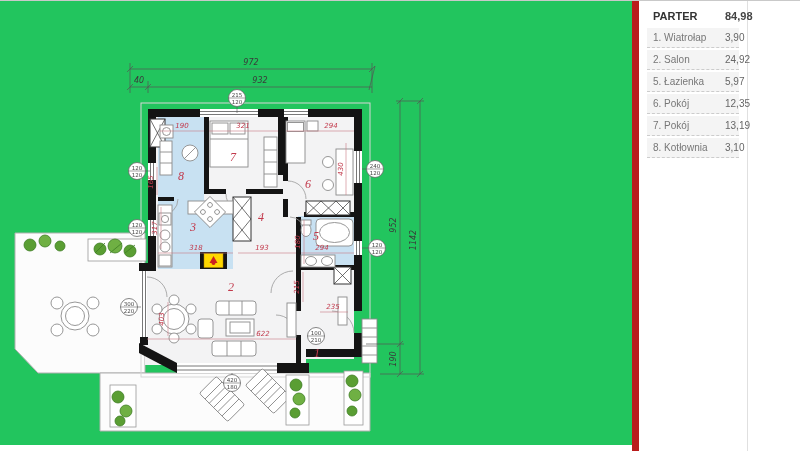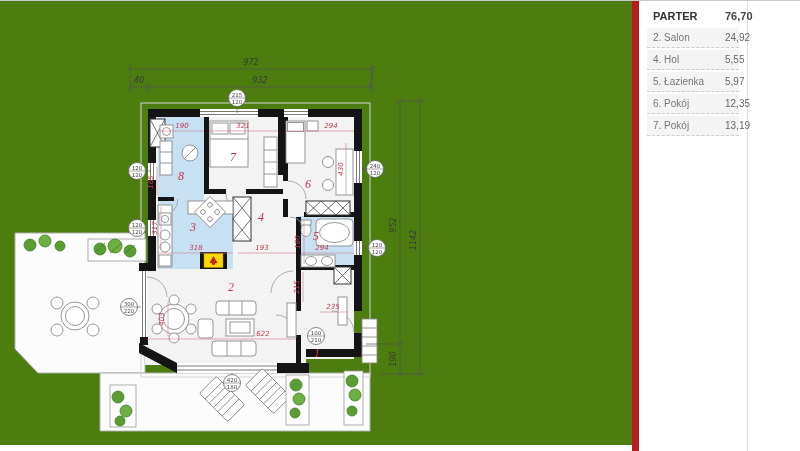--- a/index.html
+++ b/index.html
@@ -1,18 +1,18 @@
 <!DOCTYPE html>
 <html><head>
 <meta charset="utf-8">
 <style>
   html,body{margin:0;padding:0;background:#fff;}
   .page{position:relative;width:800px;height:451px;background:#fff;border-top:1px solid #c9c9c9;
         font-family:"Liberation Sans",sans-serif;overflow:hidden;box-sizing:border-box;}
-  .plan-area{position:absolute;left:0;top:0;width:658px;height:444px;background:#4d7c0f;}
+  .plan-area{position:absolute;left:0;top:0;width:658px;height:444px;background:#22c55e;}
   .plan-area svg{display:block;}
   
   .zoom-controls{position:absolute;left:638px;top:14px;width:18px;display:flex;flex-direction:column;align-items:center;}
   .zbtn{width:18px;height:17px;border-radius:3px;color:#fff;font-weight:bold;font-size:12px;line-height:17px;
         text-align:center;cursor:pointer;user-select:none;}
   .zbtn.green{background:#79b72b;border:1px solid #69a21f;box-sizing:border-box;}
   .zbtn.blue{background:#3c8dc5;border:1px solid #3279ab;box-sizing:border-box;font-size:11px;}
   .ztrack{position:relative;width:3px;height:56px;background:#d9d9d9;margin:5px auto 4px auto;border-radius:2px;}
   .zhandle{position:absolute;left:-4px;bottom:-3px;width:11px;height:11px;border-radius:50%;background:#4d4d4d;cursor:pointer;}
   .zbtn.minus{margin-top:6px;margin-bottom:4px;}
@@ -423,36 +423,40 @@
     <div class="ztrack">
       <div class="zhandle"></div>
     </div>
     <div class="zbtn green minus">−</div>
     <div class="zbtn blue"><span>⤢</span></div>
   </div>
 
   <div class="sidebar">
     <div class="sb-header">
       <span class="lbl">PARTER</span>
-      <span class="val">76,70</span>
+      <span class="val">84,98</span>
+    </div>
+    <div class="sb-row">
+      <span class="lbl">1. Wiatrołap</span>
+      <span class="val">3,90</span>
     </div>
     <div class="sb-row">
       <span class="lbl">2. Salon</span>
       <span class="val">24,92</span>
     </div>
     <div class="sb-row">
-      <span class="lbl">4. Hol</span>
-      <span class="val">5,55</span>
-    </div>
-    <div class="sb-row">
       <span class="lbl">5. Łazienka</span>
       <span class="val">5,97</span>
     </div>
     <div class="sb-row">
       <span class="lbl">6. Pokój</span>
       <span class="val">12,35</span>
     </div>
     <div class="sb-row">
       <span class="lbl">7. Pokój</span>
       <span class="val">13,19</span>
     </div>
+    <div class="sb-row">
+      <span class="lbl">8. Kotłownia</span>
+      <span class="val">3,10</span>
+    </div>
   </div>
 </div>
 
 </body></html>

